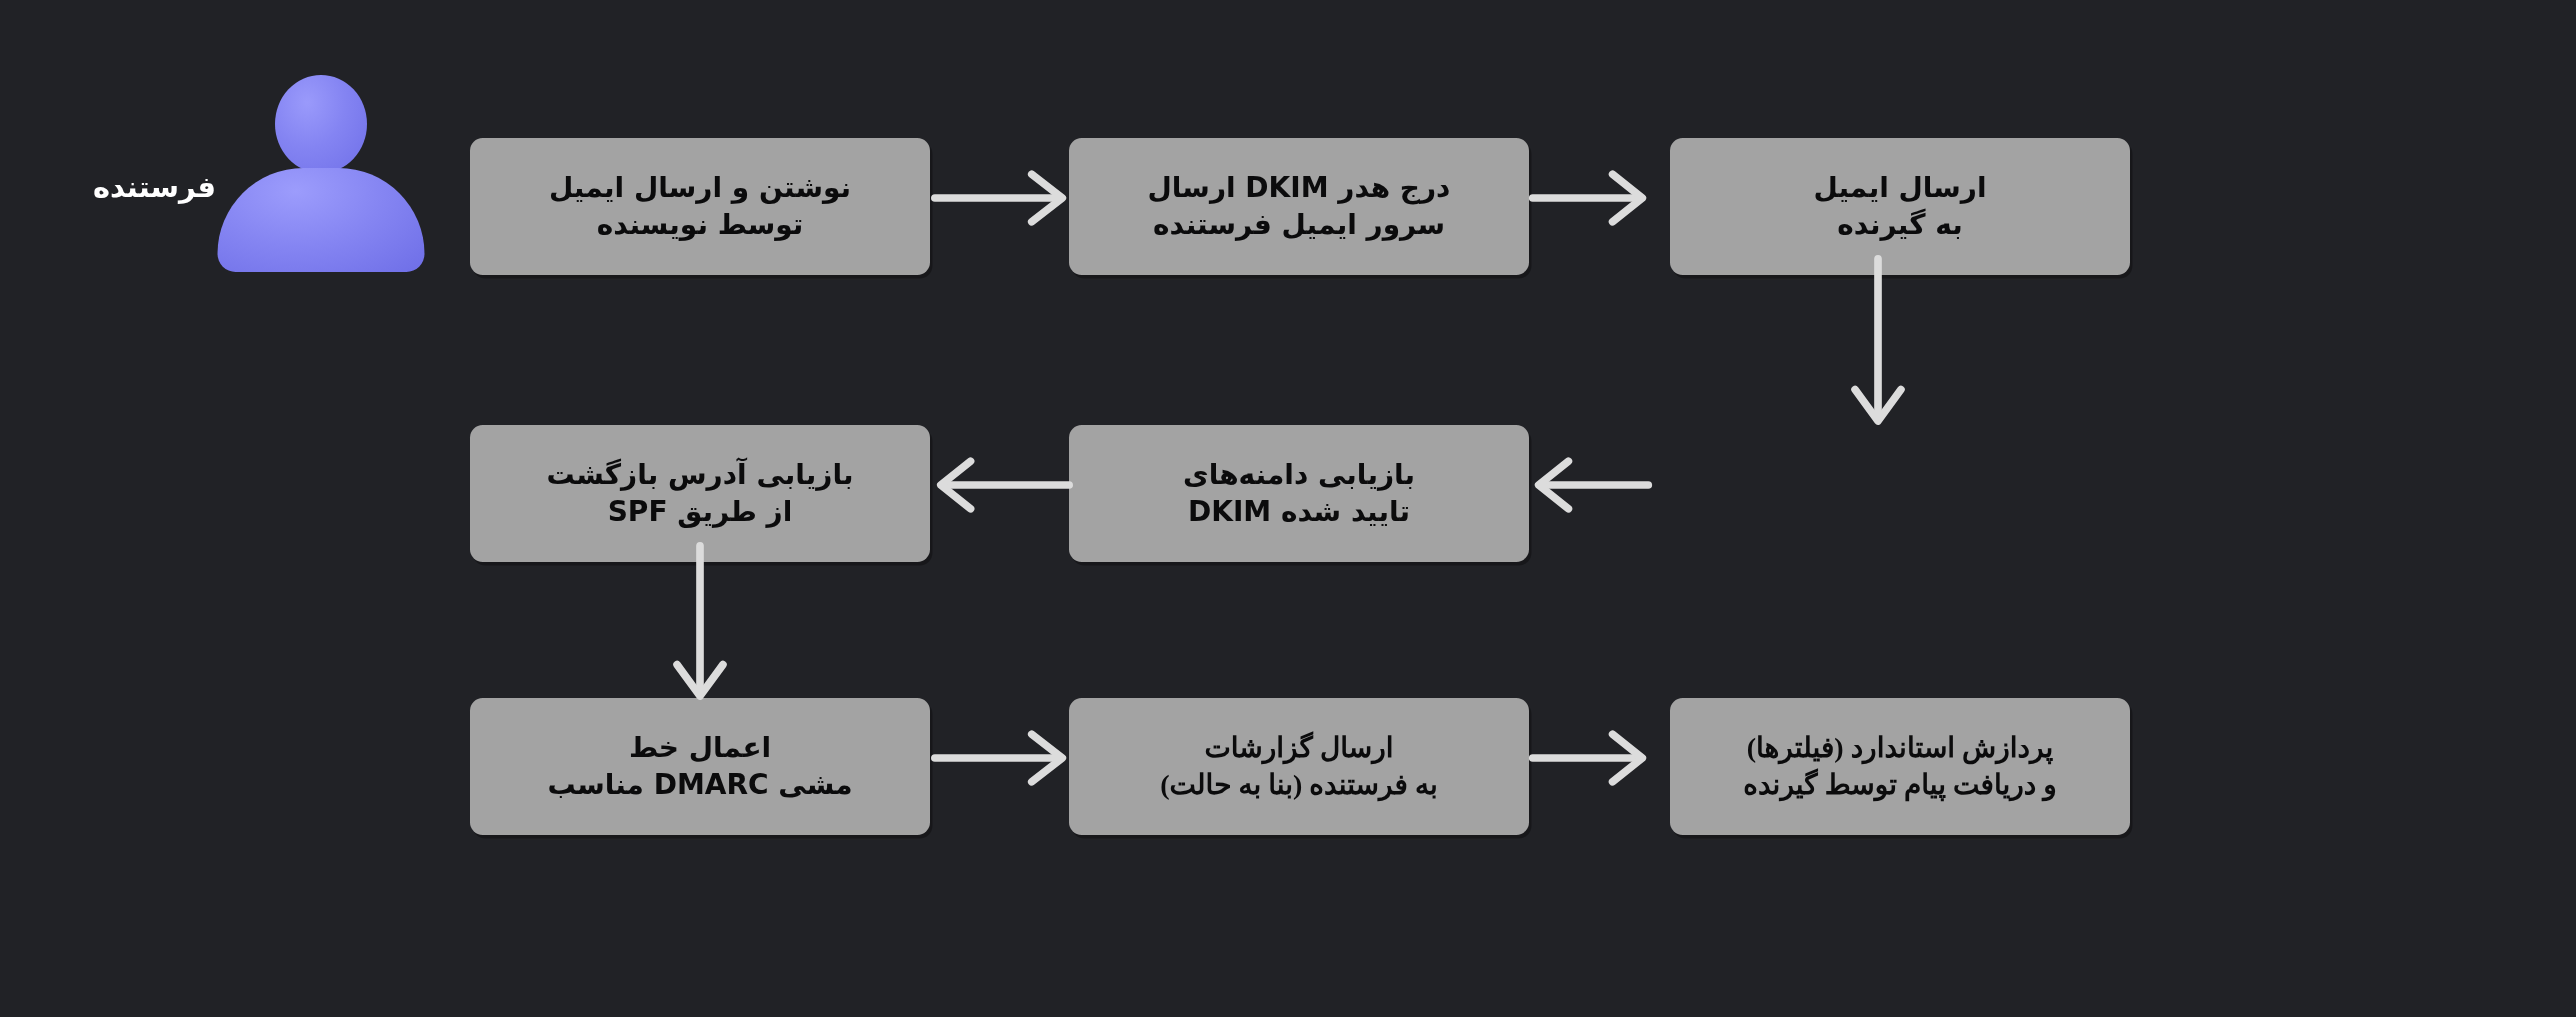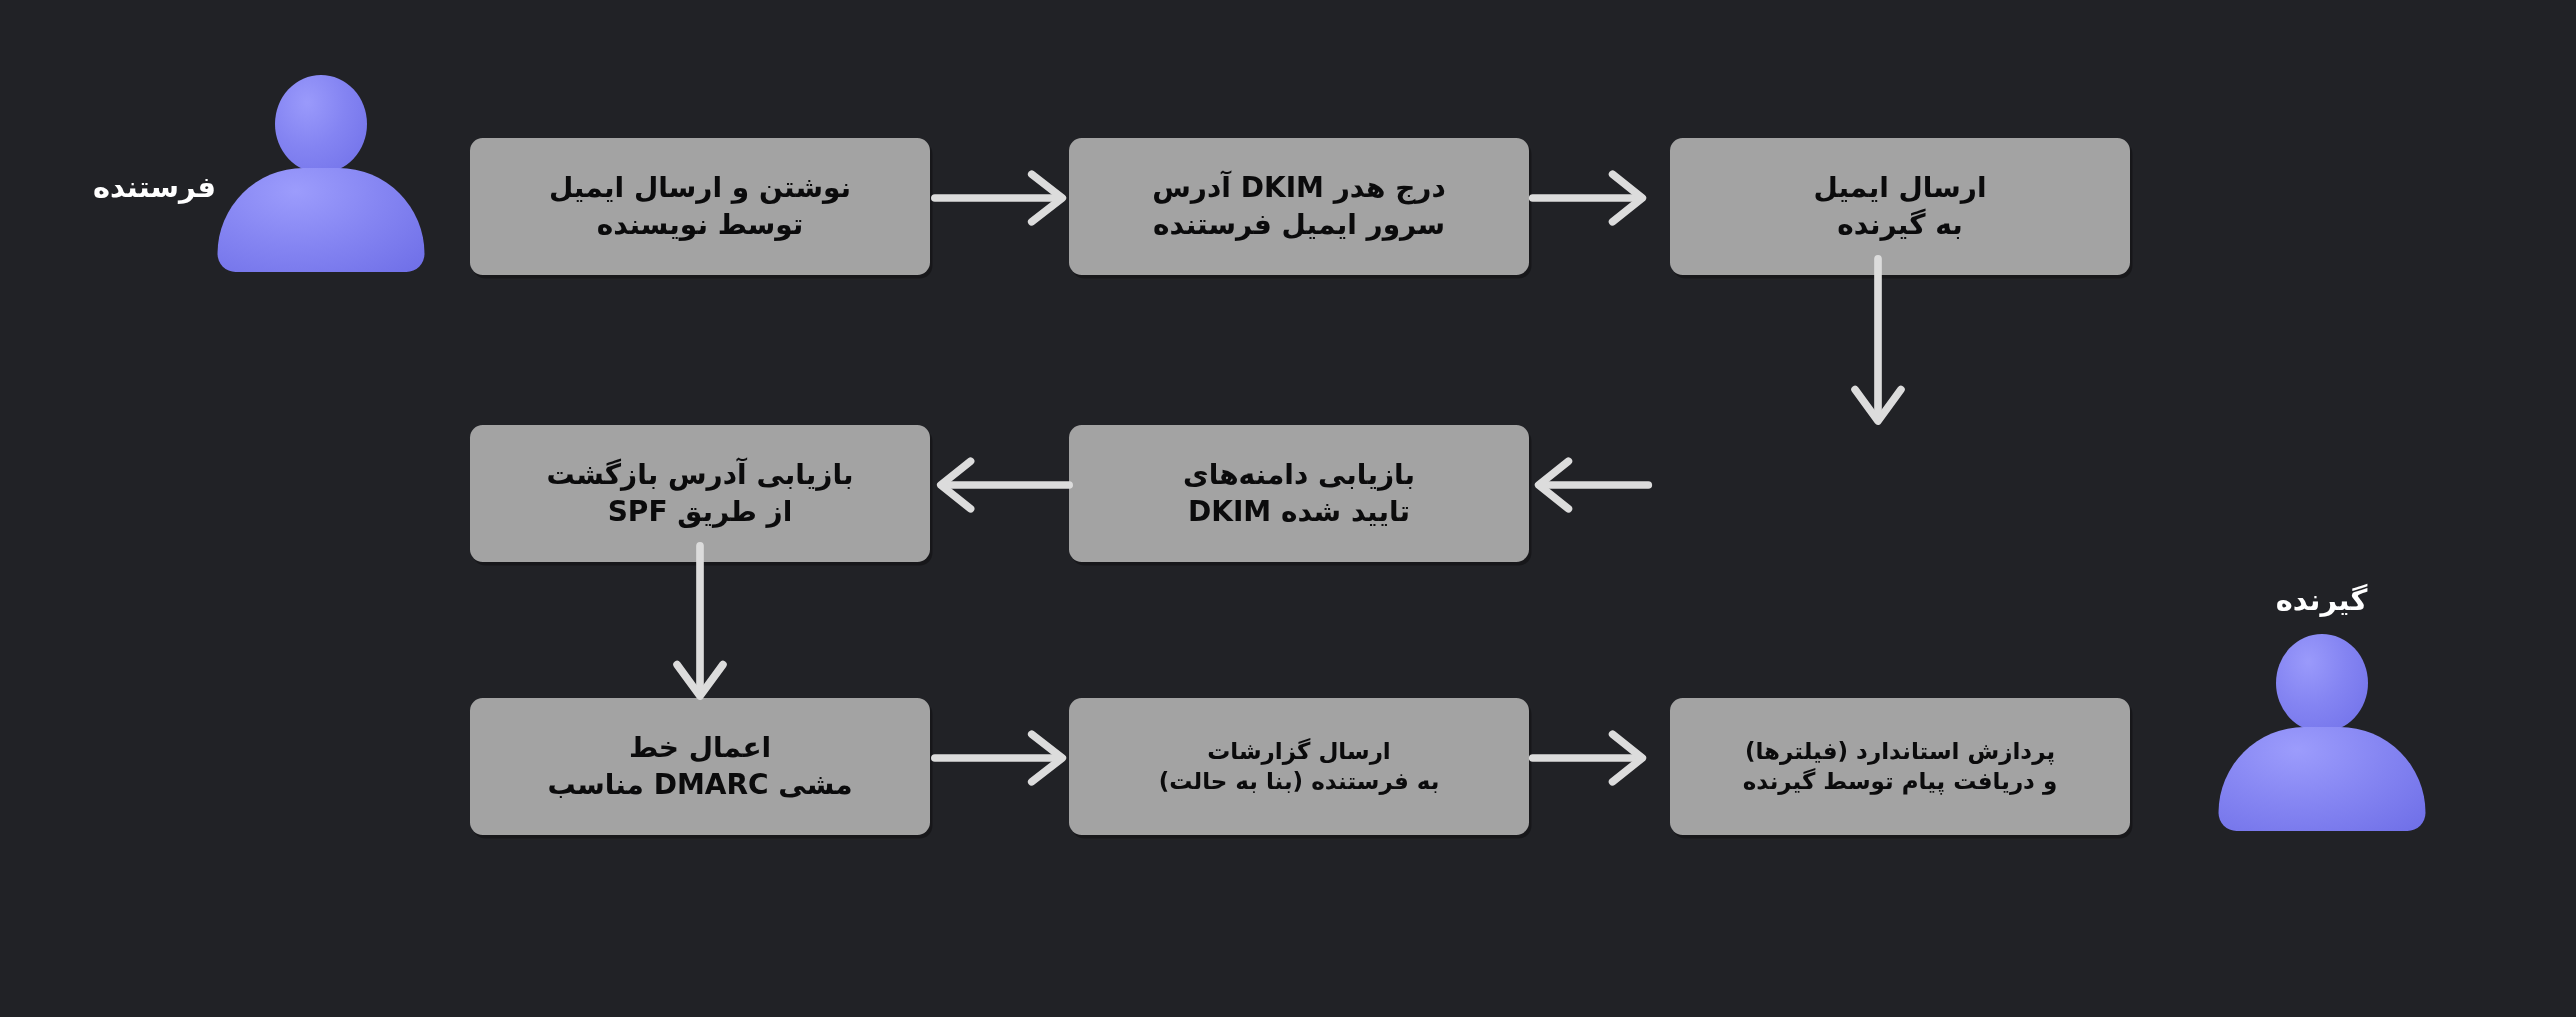--- a/index.html
+++ b/index.html
@@ -29,21 +29,21 @@
     padding:0 10.2px;
     box-sizing:border-box;
   }
   .node .ln{
     display:block;
     font-size:28px;
     font-weight:700;
     letter-spacing:0px;
     white-space:nowrap;
   }
-  .node.small .ln{font-size:23px;}
+  .node.small .ln{font-size:28px;font-family:Liberation Serif, serif;}
 
   
   .c1{right:1646px;}   
   .c2{right:1047px;}   
   .c3{right:446px;}    
   .r1{top:138px;}
   .r2{top:425px;}
   .r3{top:698px;}
 
   
@@ -83,35 +83,28 @@
 <div id="stage">
 
   <div class="person sender">
     <div class="figure">
       <div class="head"></div>
       <div class="body"></div>
     </div>
     <div class="caption">فرستنده</div>
   </div>
 
-  <div class="person receiver">
-    <div class="caption">گیرنده</div>
-    <div class="figure">
-      <div class="head"></div>
-      <div class="body"></div>
-    </div>
-  </div>
 
   <div class="node c1 r1">
     <span class="ln">نوشتن و ارسال ایمیل</span>
     <span class="ln">توسط نویسنده</span>
   </div>
 
   <div class="node c2 r1">
-    <span class="ln">درج هدر DKIM آدرس</span>
+    <span class="ln">درج هدر DKIM ارسال</span>
     <span class="ln">سرور ایمیل فرستنده</span>
   </div>
 
   <div class="node c3 r1">
     <span class="ln">ارسال ایمیل</span>
     <span class="ln">به گیرنده</span>
   </div>
 
 
   <div class="node c2 r2">

